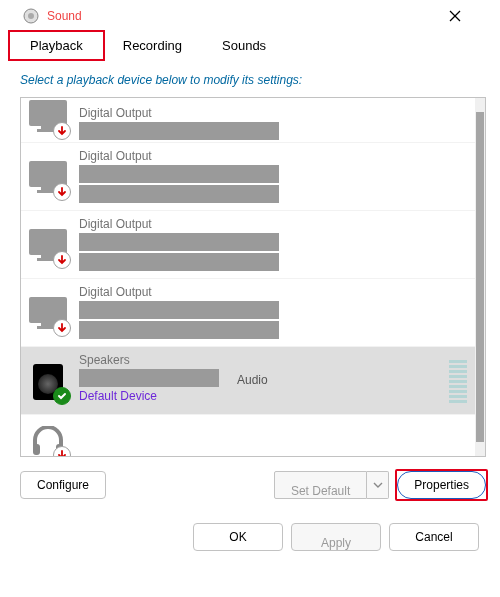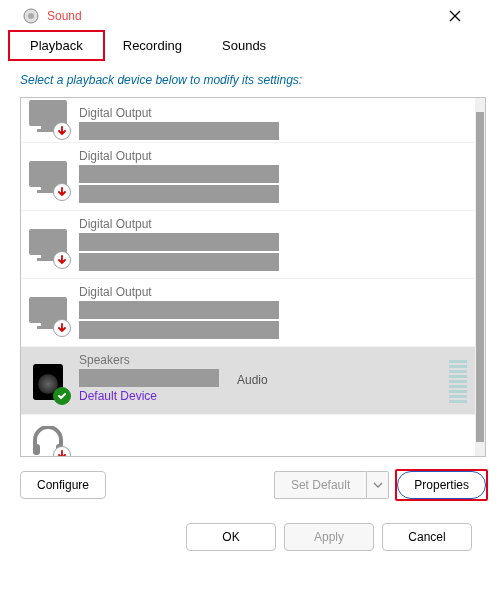--- a/index.html
+++ b/index.html
@@ -241,20 +241,21 @@
       display: flex;
       align-items: center;
       justify-content: center;
       padding: 0 16px;
       cursor: default;
       border-radius: 4px;
     }
     .btn.disabled {
       color: #9a9a9a;
       background: #f7f7f7;
+      align-items: flex-end;
     }
     .spacer { flex: 1; }
     .set-default-group {
       display: flex;
     }
     .set-default-group .btn { border-radius: 2px 0 0 2px; }
     .dropdown-arrow {
       width: 22px;
       height: 28px;
       border: 1px solid #c2c2c2;
@@ -266,21 +267,21 @@
       border-radius: 0 2px 2px 0;
     }
     .properties-btn {
       border: 1px solid #1a5bbf;
       border-radius: 14px;
     }
     .button-row-2 {
       display: flex;
       justify-content: flex-end;
       gap: 8px;
-      padding: 14px 28px 10px 14px;
+      padding: 14px 21px 10px 14px;
       margin-left: 36px;
     }
     .button-row-2 .btn {
       width: 90px;
       padding: 0;
     }
   </style>
 </head>
 <body>
 

